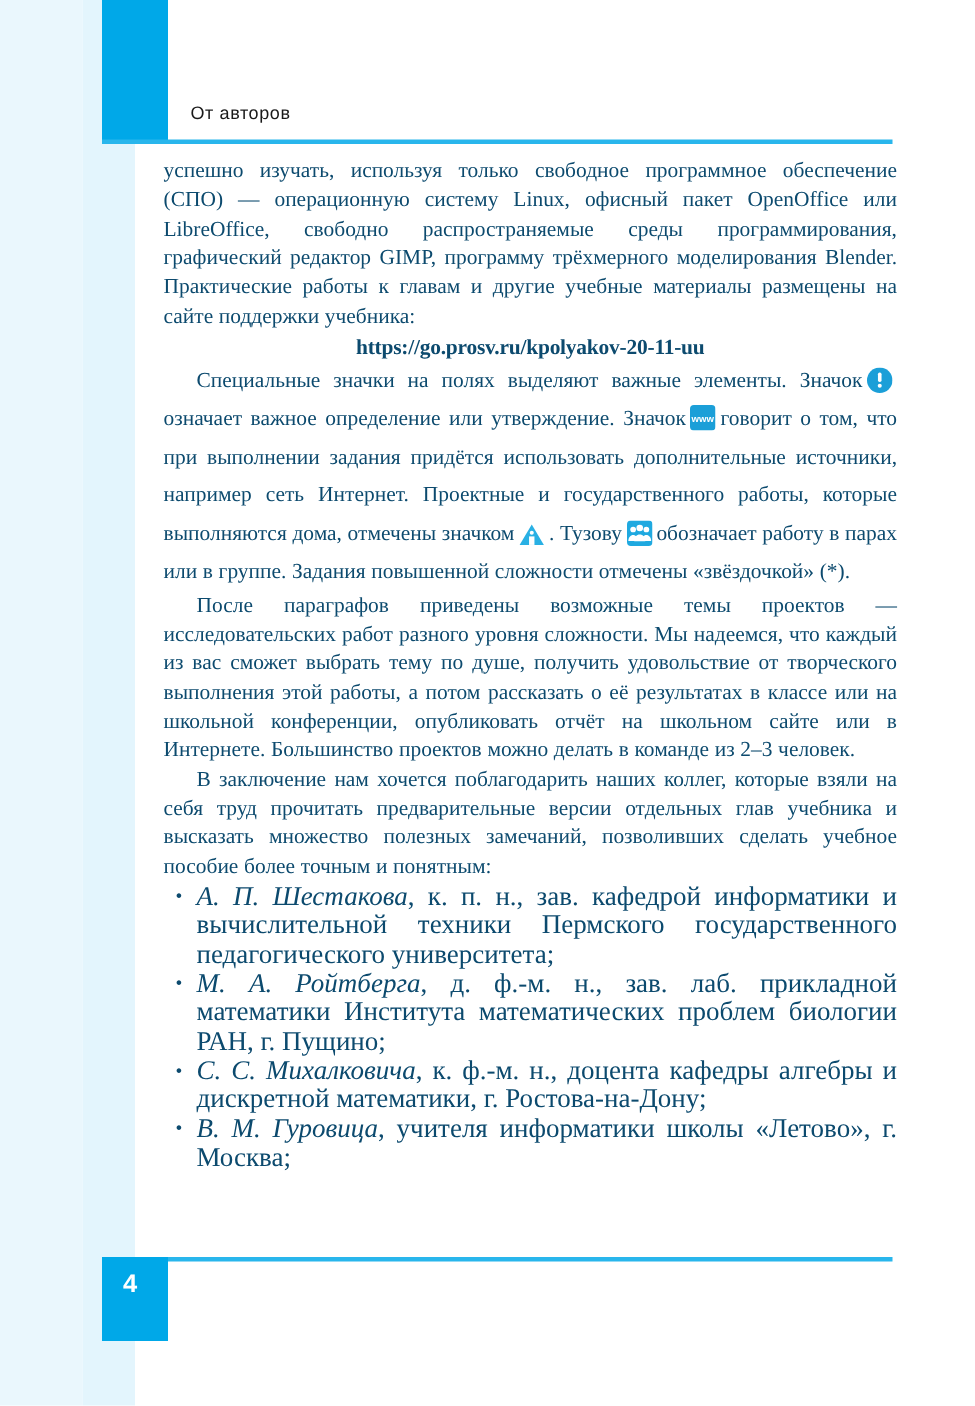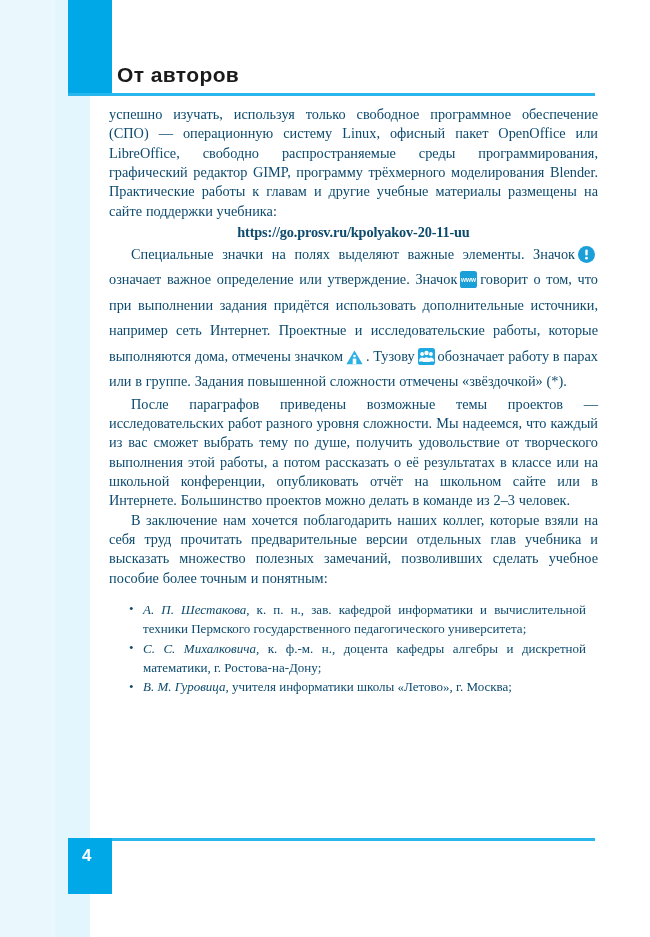--- a/index.html
+++ b/index.html
@@ -54,25 +54,25 @@
   
   .header {
     position: absolute;
     left: 112px;
     top: 60px;
     width: 483px;
     height: 35px;
   }
   .header-title {
     font-family: "Liberation Sans", "DejaVu Sans", sans-serif;
-    font-size: 21px;
-    font-weight: bold;
+    font-size: 12px;
+    font-weight: normal;
     color: #1a1a1a;
     letter-spacing: 0.4px;
-    padding-left: 5px;
+    padding-left: 15px;
     line-height: 30px;
   }
   .header-rule {
     position: absolute;
     left: 68px;
     top: 93px;
     width: 527px;
     height: 2.5px;
     background: #29b6ec;
   }
@@ -115,24 +115,24 @@
   
   .icon {
     display: inline-block;
     vertical-align: -4px;
     margin: 0 3px;
   }
   .icon svg { display: block; }
 
   
   ul.credits {
-    margin: 12px;
+    margin: 0;
     padding: 0;
     list-style: none;
-    font-size: 13px;
+    font-size: 18px;
     line-height: 19.35px;
   }
   ul.credits li {
     position: relative;
     padding-left: 22px;
     text-align: justify;
     margin: 0;
   }
   ul.credits li::before {
     content: "\2022";
@@ -191,40 +191,41 @@
 
     <div class="url-line">https://go.prosv.ru/kpolyakov-20-11-uu</div>
 
     <p class="body with-icons"><span>Специальные значки на полях выделяют важные элементы. Значок</span><span class="icon"><svg width="17" height="17" viewBox="0 0 17 17">
             <circle cx="8.5" cy="8.5" r="8.5" fill="#1b9fd8"></circle>
             <rect x="7.3" y="3.4" width="2.4" height="6.2" rx="1.1" fill="#ffffff"></rect>
             <circle cx="8.5" cy="12.2" r="1.35" fill="#ffffff"></circle>
           </svg></span><span>означает важное определение или утверждение. Зна­чок</span><span class="icon"><svg width="17" height="17" viewBox="0 0 17 17">
             <rect x="0" y="0" width="17" height="17" rx="2.6" fill="#1b9fd8"></rect>
             <text x="8.5" y="11.2" font-family="Liberation Sans, sans-serif" font-size="6.4" font-weight="bold" fill="#ffffff" text-anchor="middle">www</text>
-          </svg></span><span>говорит о том, что при выполнении задания придётся использовать дополнительные источники, например сеть Интер­нет. Проектные и исследовательские работы, которые выполня­ются дома, отмечены значком</span><span class="icon"><svg width="17" height="15" viewBox="0 0 17 15">
+          </svg></span><span>говорит о том, что при выполнении задания придётся использовать дополнительные источники, например сеть Интер­нет. Проектные и государственного работы, которые выполня­ются дома, отмечены значком</span><span class="icon"><svg width="17" height="15" viewBox="0 0 17 15">
             <path d="M8.5 0.6 L16.6 14.3 L0.4 14.3 Z" fill="#29b0e4"></path>
             <rect x="6.7" y="8.6" width="3.6" height="5.7" fill="#ffffff"></rect>
             <circle cx="8.5" cy="6.1" r="1.35" fill="#ffffff"></circle>
           </svg></span><span>. Тузову</span><span class="icon"><svg width="17" height="17" viewBox="0 0 17 17">
             <rect x="0" y="0" width="17" height="17" rx="2.6" fill="#1fa9e0"></rect>
             <circle cx="4.1" cy="6.0" r="1.9" fill="#ffffff"></circle>
             <circle cx="12.9" cy="6.0" r="1.9" fill="#ffffff"></circle>
             <circle cx="8.5" cy="5.0" r="2.2" fill="#ffffff"></circle>
             <path d="M0.9 13.6 c0-2.4 1.5-4.0 3.2-4.0 s3.2 1.6 3.2 4.0 z" fill="#ffffff"></path>
             <path d="M9.7 13.6 c0-2.4 1.5-4.0 3.2-4.0 s3.2 1.6 3.2 4.0 z" fill="#ffffff"></path>
             <path d="M4.8 13.9 c0-2.8 1.6-4.6 3.7-4.6 s3.7 1.8 3.7 4.6 z" fill="#ffffff"></path>
           </svg></span><span>обозначает работу в парах или в группе. Задания повышенной сложности отмечены «звёздочкой» (*).</span></p>
 
     <p class="body">После параграфов приведены возможные темы проектов — исследовательских работ разного уровня сложности. Мы надеемся, что каждый из вас сможет выбрать тему по душе, получить удо­вольствие от творческого выполнения этой работы, а потом рас­сказать о её результатах в классе или на школьной конференции, опубликовать отчёт на школьном сайте или в Интернете. Боль­шинство проектов можно делать в команде из 2–3 человек.</p>
 
     <p class="body">В заключение нам хочется поблагодарить наших коллег, ко­торые взяли на себя труд прочитать предварительные версии от­дельных глав учебника и высказать множество полезных замеча­ний, позволивших сделать учебное пособие более точным и по­нятным:</p>
 
     <ul class="credits">
       <li><span class="who">А. П. Шестакова</span><span>, к. п. н., зав. кафедрой информатики и вычи­слительной техники Пермского государственного педагогического университета;</span></li>
+      <li><span class="who">М. А. Ройтберга</span><span>, д. ф.-м. н., зав. лаб. прикладной математики Института математических проблем биологии РАН, г. Пущино;</span></li>
       <li><span class="who">С. С. Михалковича</span><span>, к. ф.-м. н., доцента кафедры алгебры и ди­скретной математики, г. Ростова-на-Дону;</span></li>
       <li><span class="who">В. М. Гуровица</span><span>, учителя информатики школы «Летово», г. Мо­сква;</span></li>
     </ul>
 
   </div>
 
   <div class="footer-rule"></div>
   <div class="footer-block">
     <div class="page-number">4</div>
   </div>

